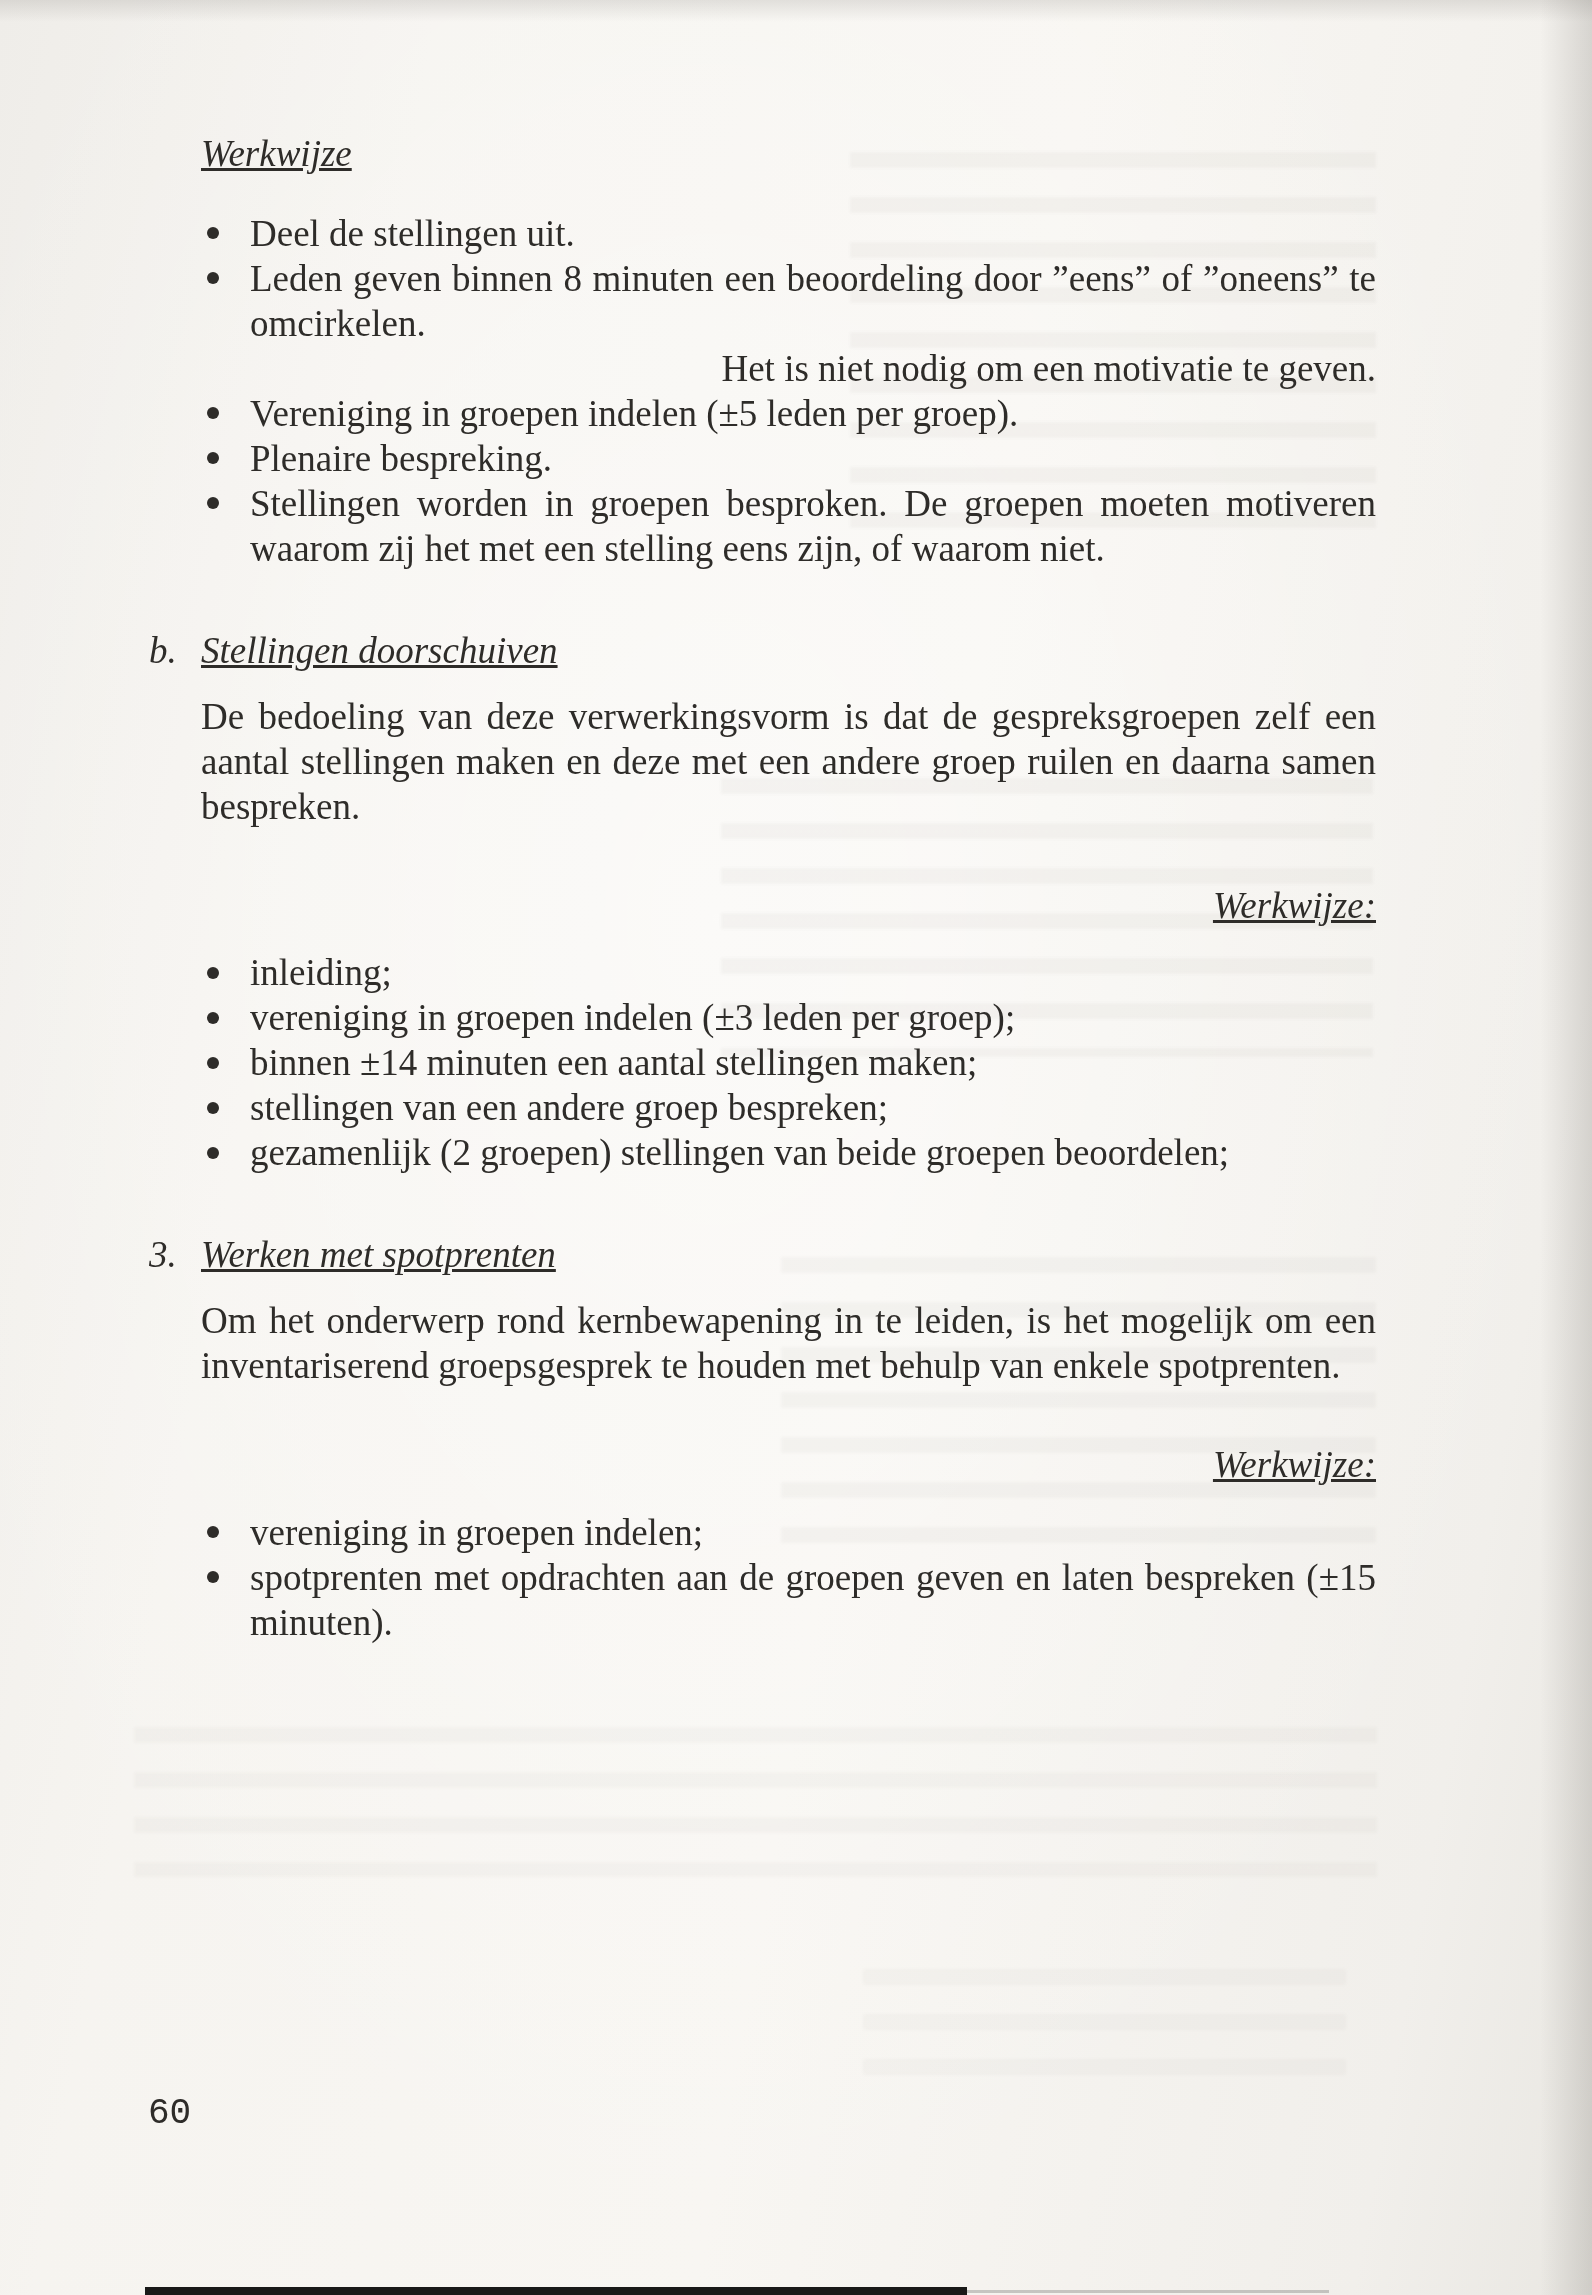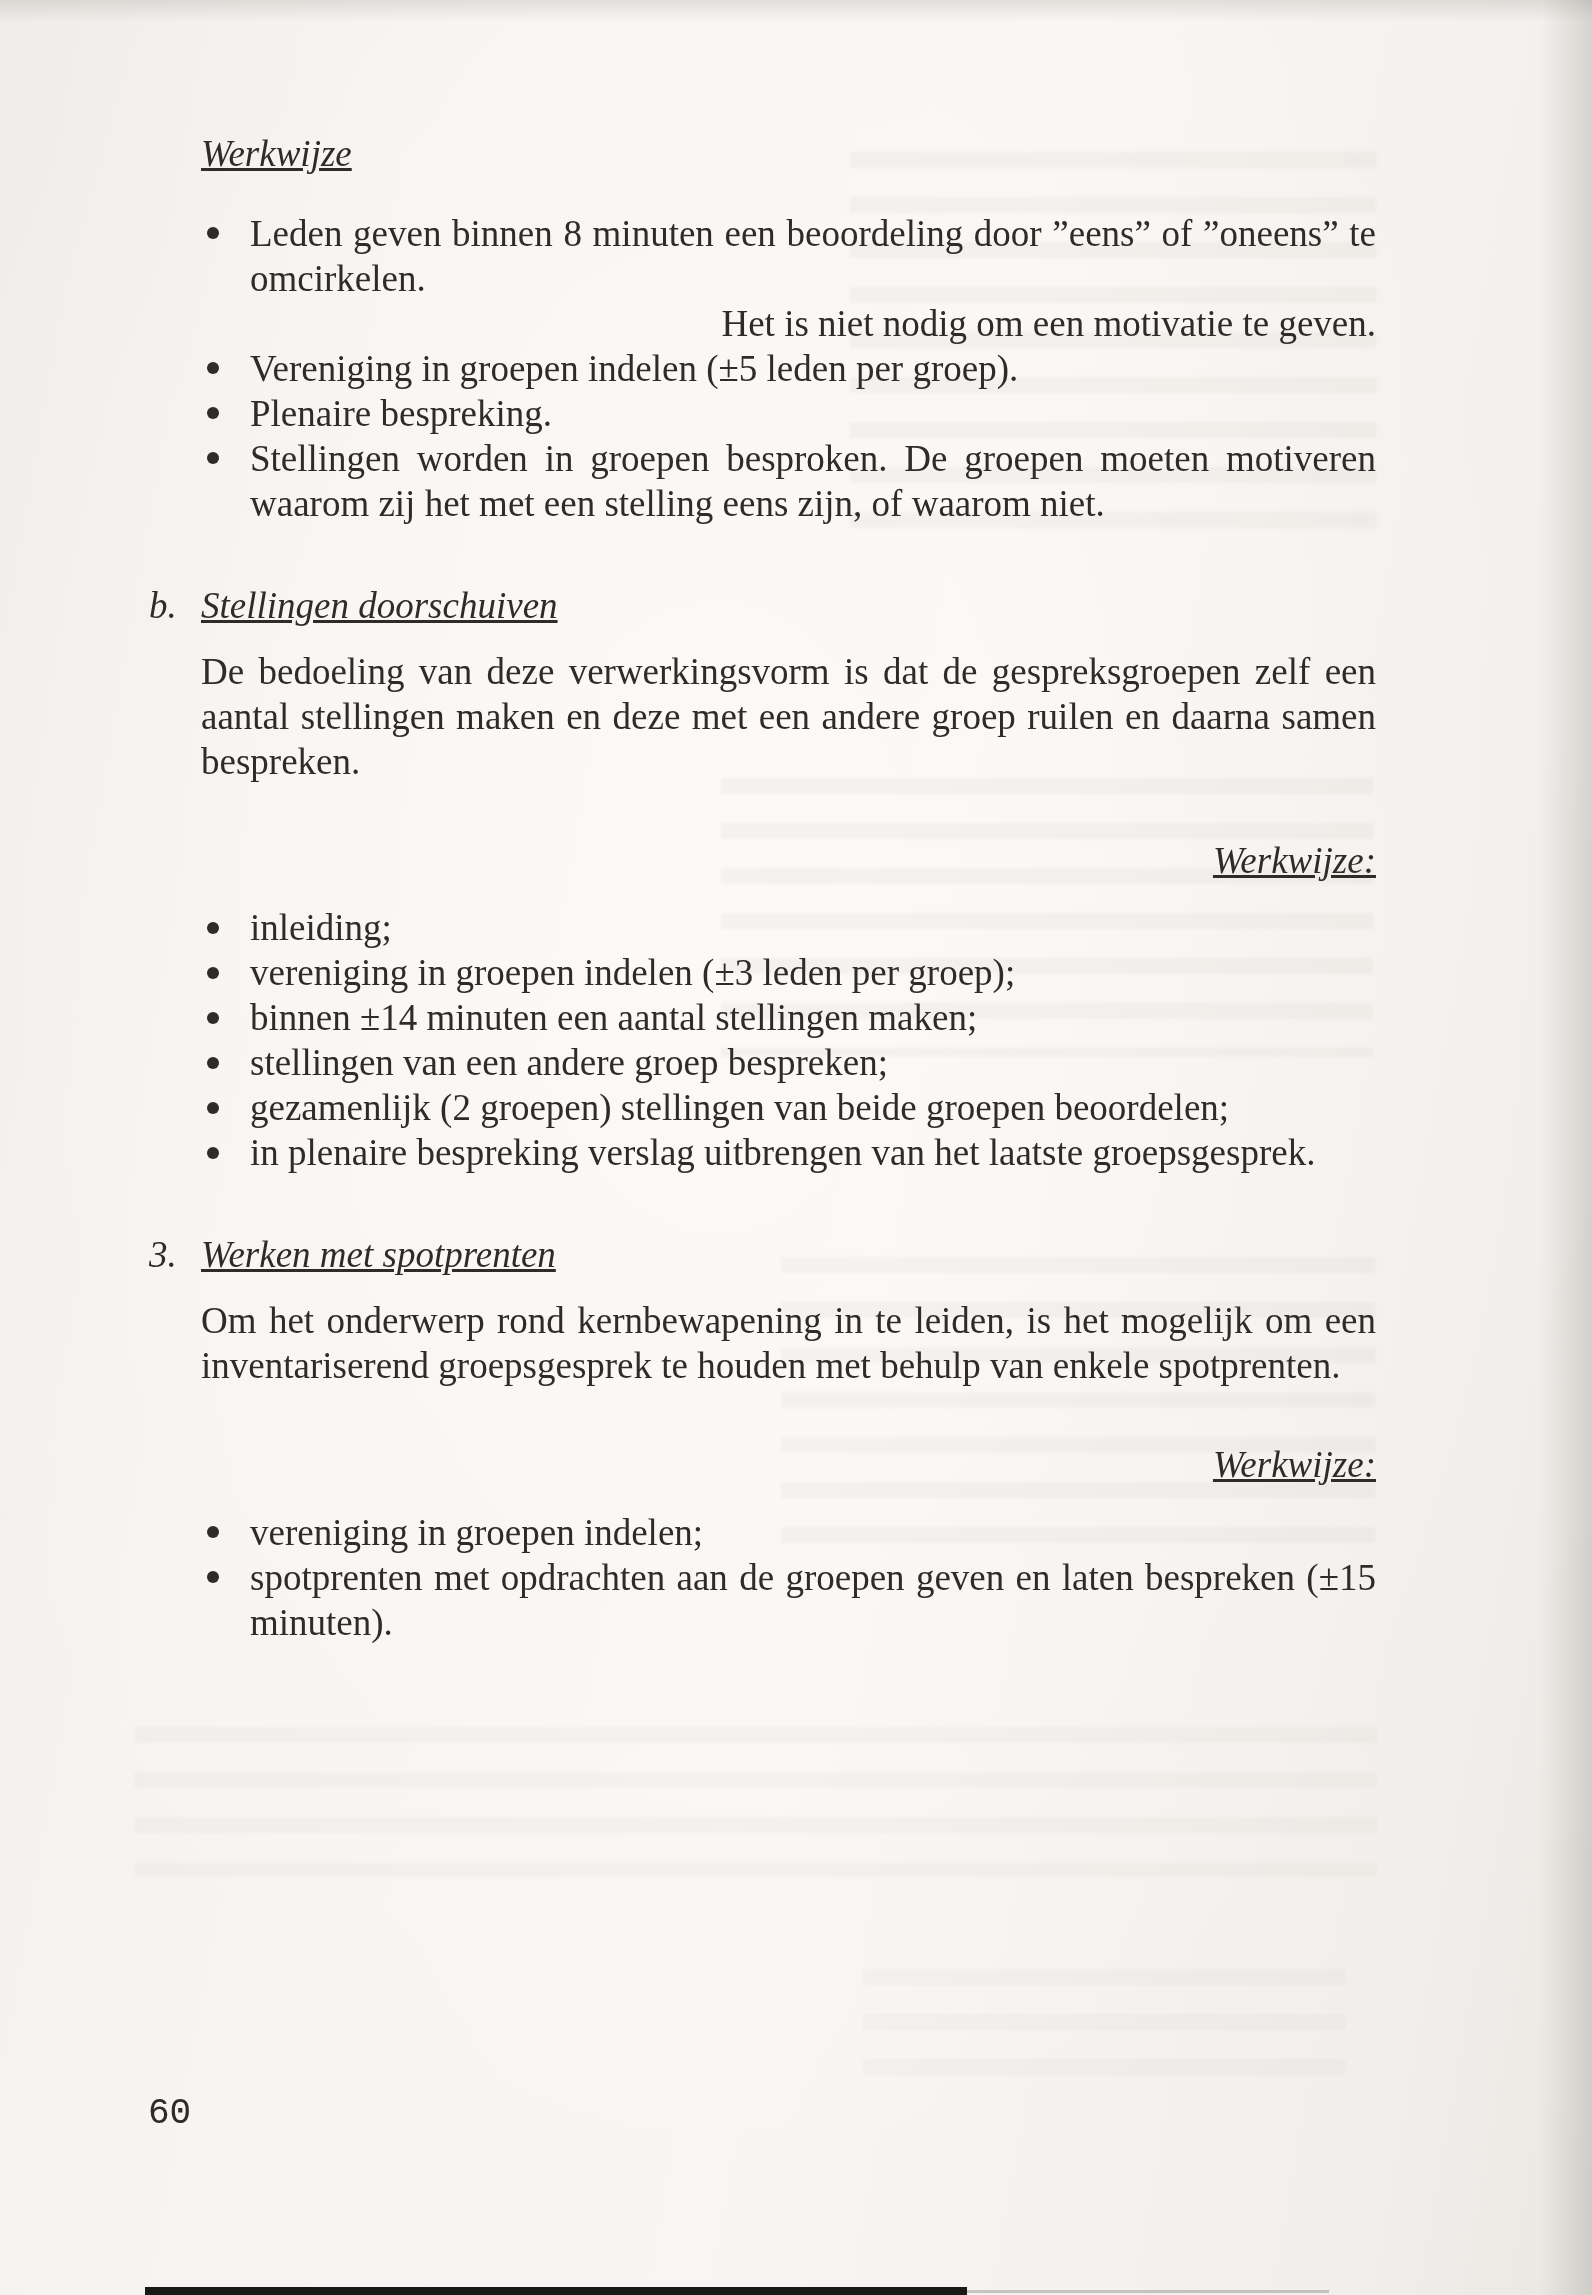--- a/index.html
+++ b/index.html
@@ -82,20 +82,24 @@
   <div class="ghost g4"></div>
   <div class="ghost g5"></div>
 
   <div class="content">
 
     <h2 class="ital h-top">Werkwijze</h2>
 
     <ul class="blist">
       <li>
         <span class="bullet"></span>
+        <div class="li-text">Deel de stellingen uit.</div>
+      </li>
+      <li>
+        <span class="bullet"></span>
         <div class="li-text">Leden geven binnen 8 minuten een beoordeling door ”eens” of ”oneens” te omcirkelen.</div>
         <div class="li-note">Het is niet nodig om een motivatie te geven.</div>
       </li>
       <li>
         <span class="bullet"></span>
         <div class="li-text">Vereniging in groepen indelen (±5 leden per groep).</div>
       </li>
       <li>
         <span class="bullet"></span>
         <div class="li-text">Plenaire bespreking.</div>
@@ -129,24 +133,20 @@
         <div class="li-text">binnen ±14 minuten een aantal stellingen maken;</div>
       </li>
       <li>
         <span class="bullet"></span>
         <div class="li-text">stellingen van een andere groep bespreken;</div>
       </li>
       <li>
         <span class="bullet"></span>
         <div class="li-text">gezamenlijk (2 groepen) stellingen van beide groepen beoordelen;</div>
       </li>
-      <li>
-        <span class="bullet"></span>
-        <div class="li-text">in plenaire bespreking verslag uitbrengen van het laatste groepsgesprek.</div>
-      </li>
     </ul>
 
     <h3 class="ital sec-head">
       <span class="hang-label">3.</span>
       <span>Werken met spotprenten</span>
     </h3>
 
     <p class="para">Om het onderwerp rond kernbewapening in te leiden, is het mogelijk om een inventariserend groepsgesprek te houden met behulp van enkele spotprenten.</p>
 
     <h3 class="ital head-gap">Werkwijze:</h3>

